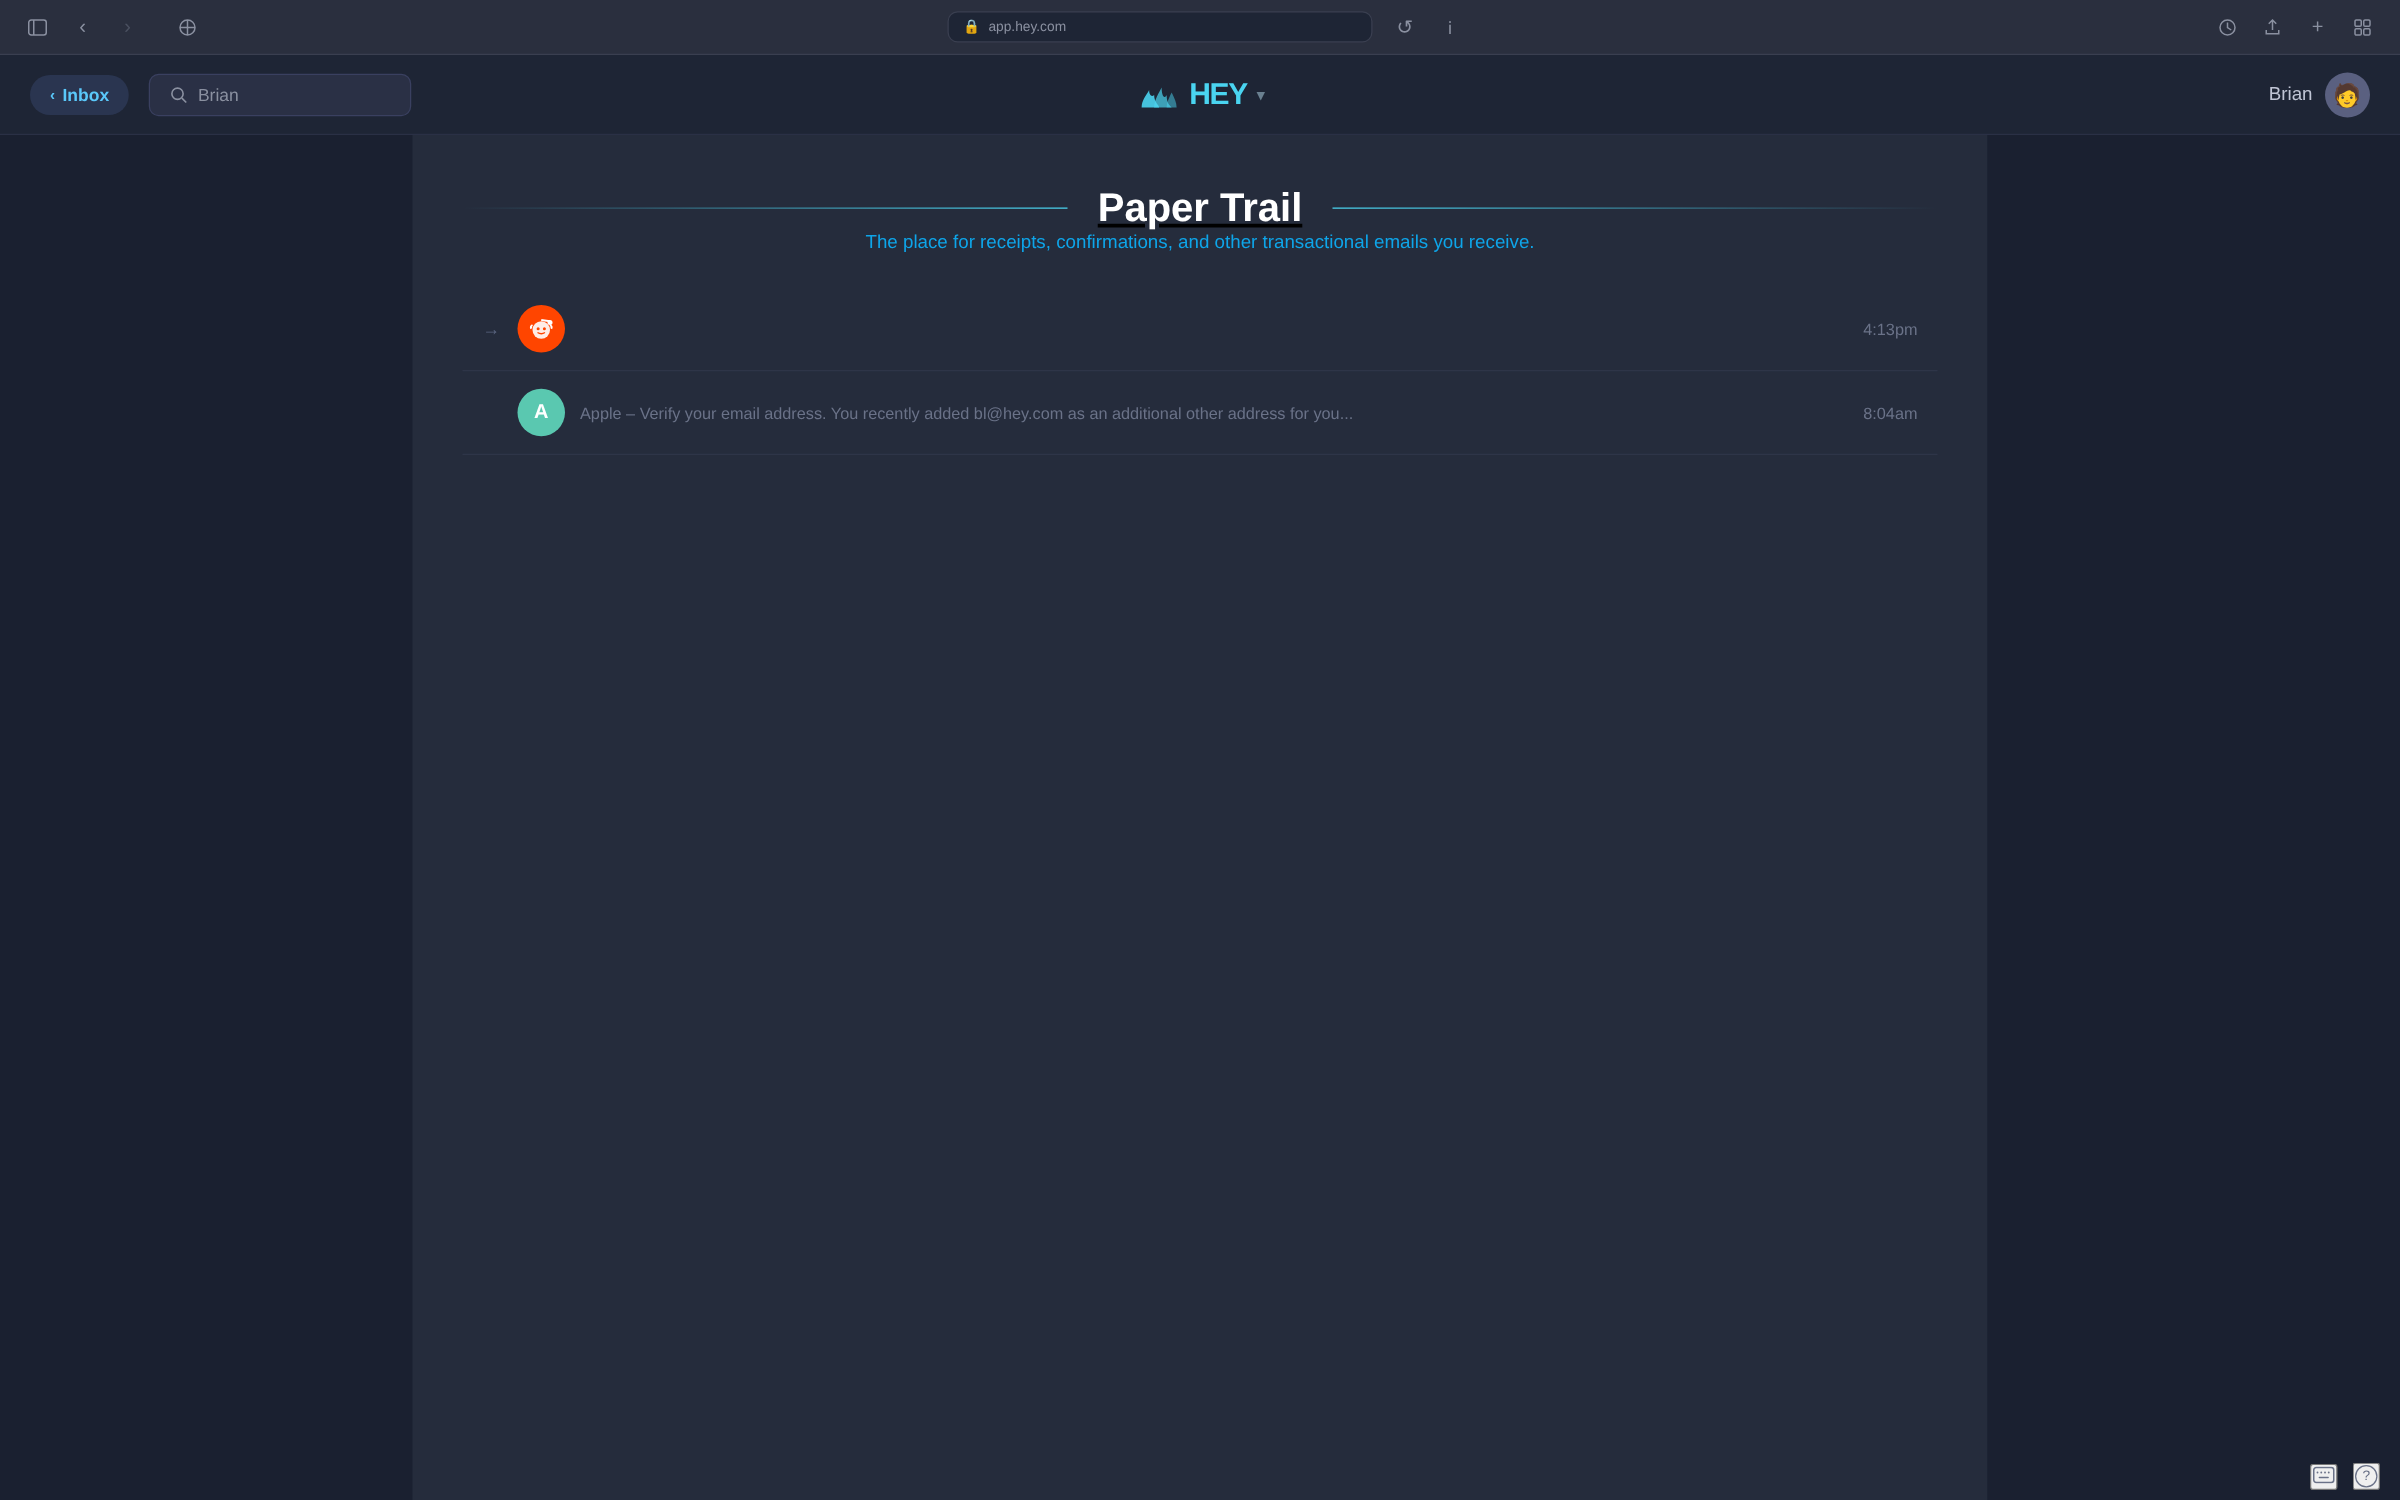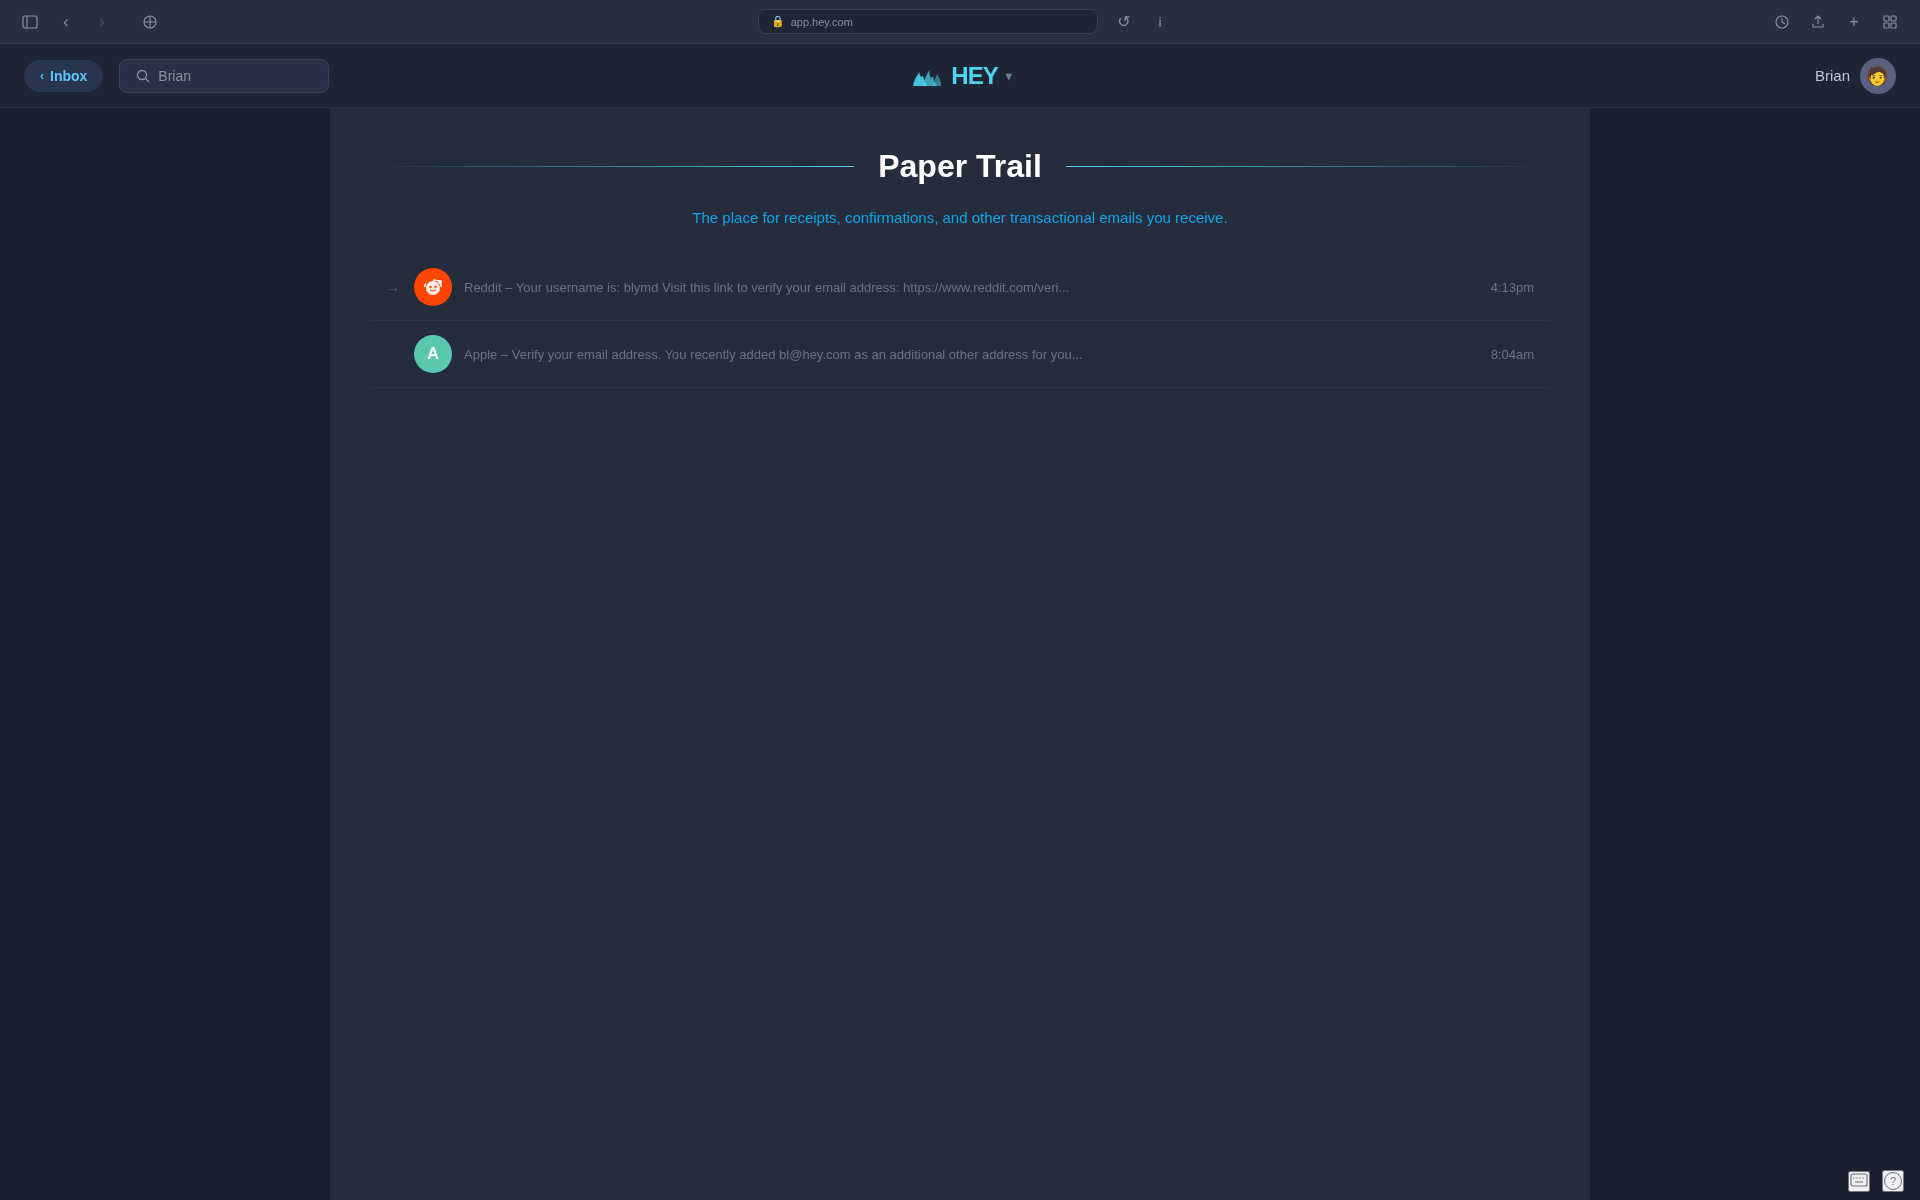--- a/index.html
+++ b/index.html
@@ -168,24 +168,24 @@
       overflow: hidden;
     }
 
     
     .paper-trail-container {
       padding: 40px 40px 40px 40px;
     }
 
     .paper-trail-header {
       text-align: right;
-      margin-bottom: 24px;
       display: flex;
       align-items: center;
       gap: 0;
+      text-decoration: underline;
     }
 
     .header-line {
       flex: 1;
       height: 1px;
       background: linear-gradient(to right, transparent, #4ad4f0);
     }
 
     .header-line-right {
       flex: 1;
@@ -433,21 +433,20 @@
               <circle cx="8.5" cy="11" r="1.2" fill="#ff4500"></circle>
               <circle cx="13.5" cy="11" r="1.2" fill="#ff4500"></circle>
               <path d="M8 14 Q11 16 14 14" stroke="#ff4500" stroke-width="1" fill="none"></path>
               <circle cx="18" cy="6" r="2" fill="white"></circle>
               <line x1="11" y1="4" x2="18" y2="5" stroke="white" stroke-width="1.5"></line>
               <path d="M4 8 Q2 9 3 11" stroke="white" stroke-width="1.5" fill="none"></path>
               <path d="M18 8 Q20 9 19 11" stroke="white" stroke-width="1.5" fill="none"></path>
             </svg>
           </div>
           <div class="email-content">
-            <div class="email-preview">Reddit – Your username is: blymd Visit this link to verify your email address: https://www.reddit.com/veri...</div>
           </div>
           <span class="email-time">4:13pm</span>
         </li>
 
         <li class="email-item">
           <span class="email-arrow" style="visibility:hidden;">→</span>
           <div class="email-avatar avatar-apple">
             <span style="font-size:16px;font-weight:700;color:white;">A</span>
           </div>
           <div class="email-content">

